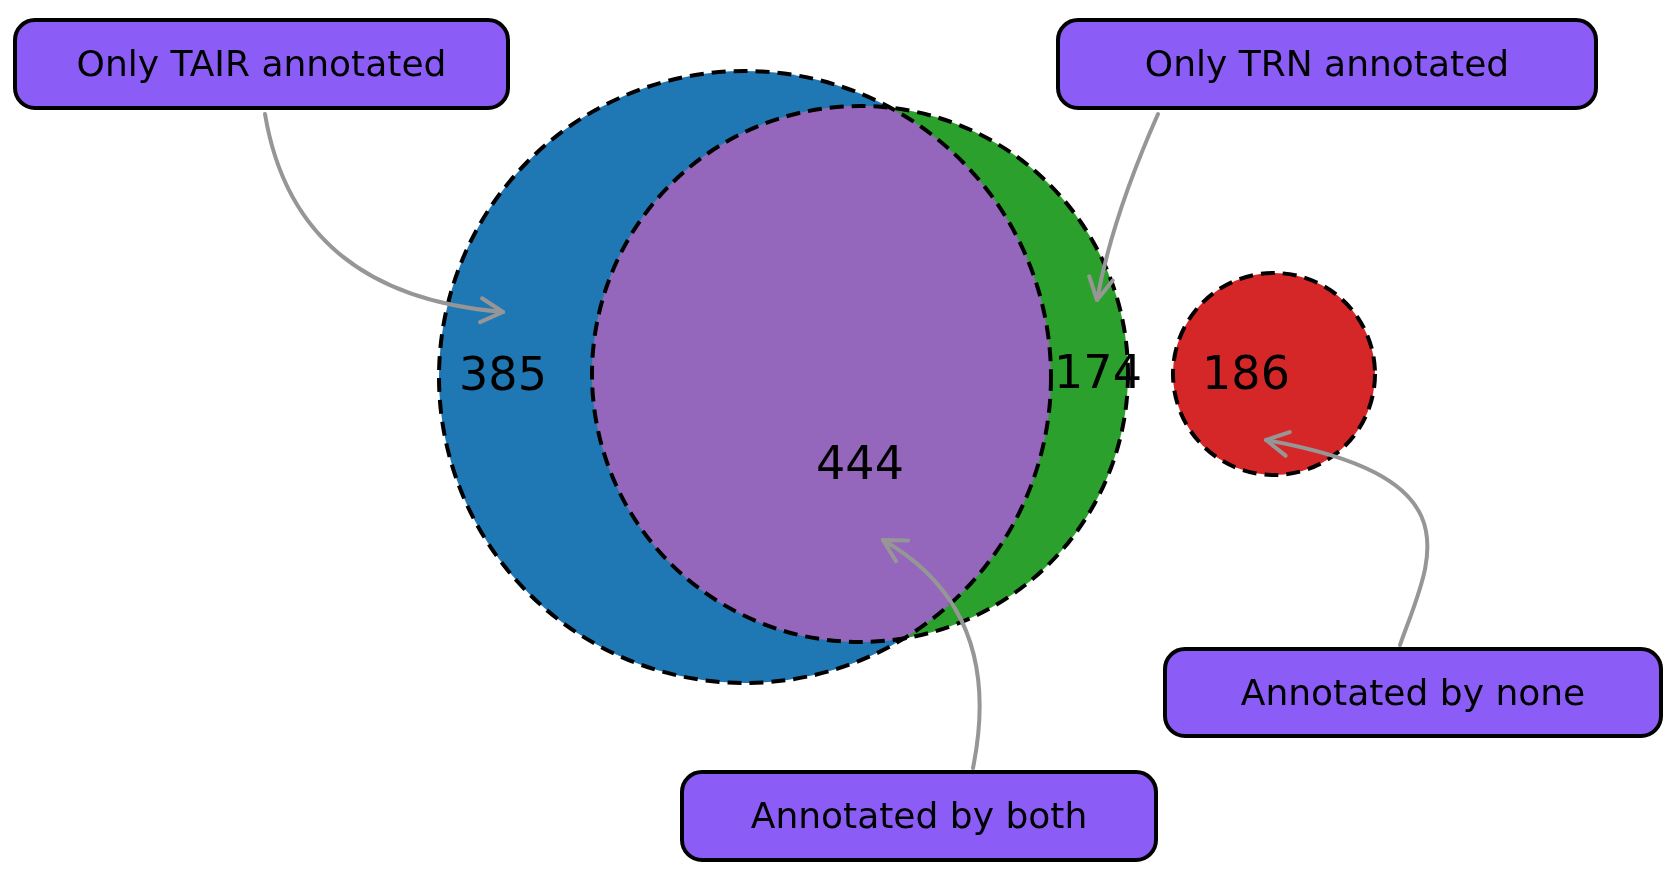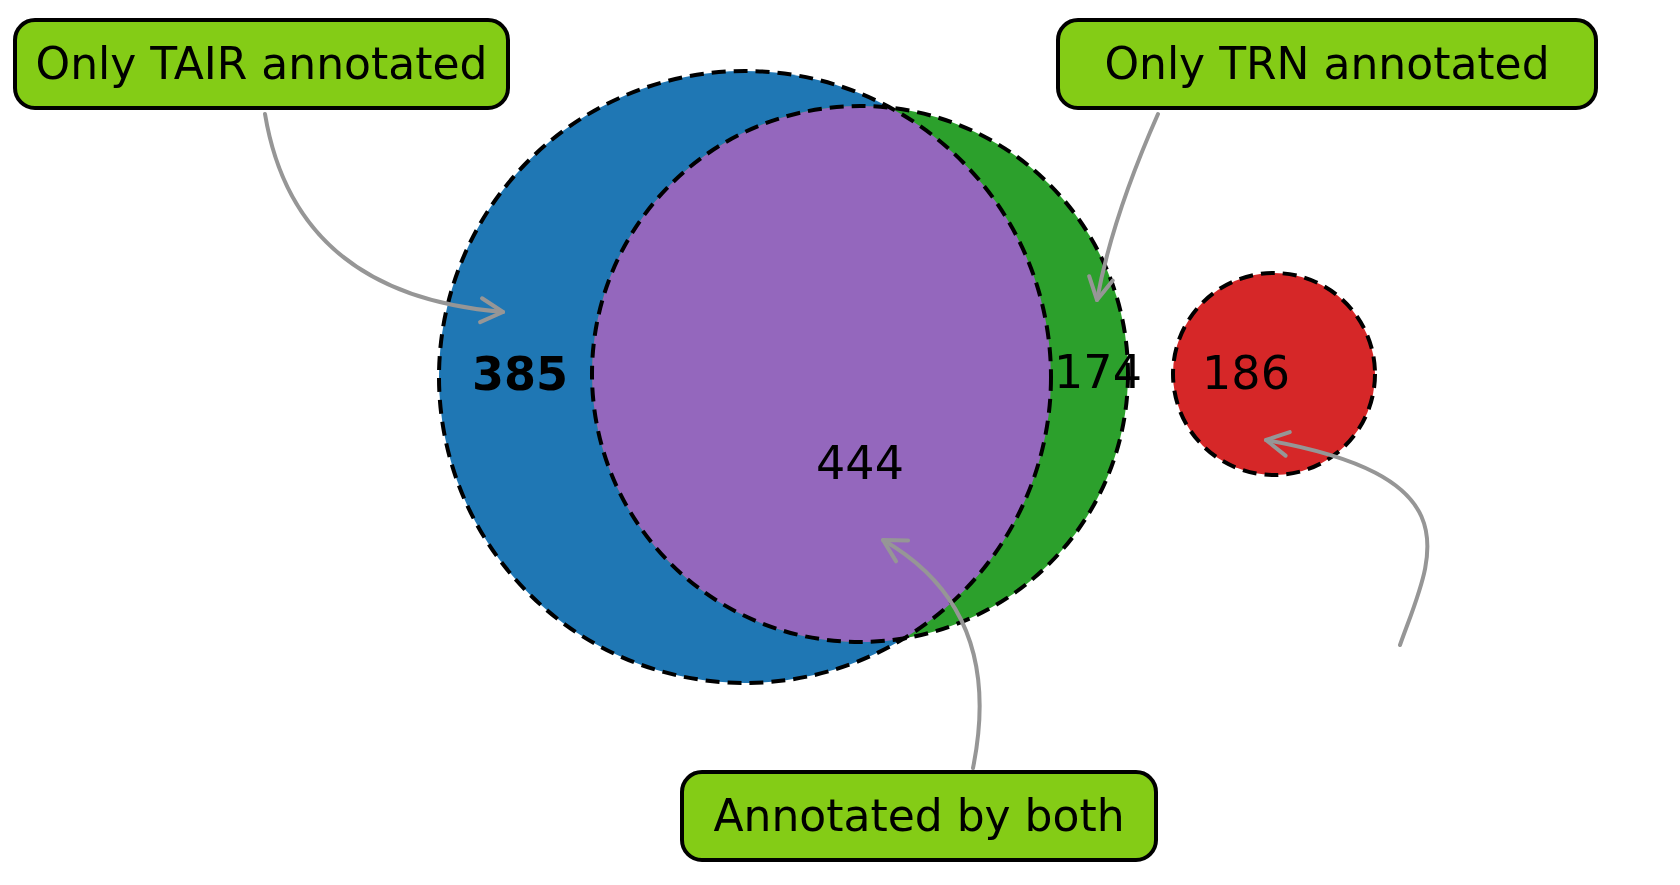--- a/index.html
+++ b/index.html
@@ -18,44 +18,44 @@
   .stage svg.venn {
     position: absolute;
     left: 0;
     top: 0;
   }
   .callout {
     position: absolute;
     box-sizing: border-box;
     border: 4px solid #000000;
     border-radius: 22px;
-    background: #84cc16;
+    background: #8b5cf6;
     display: flex;
     align-items: center;
     justify-content: center;
-    font-size: 44px;
+    font-size: 36px;
     line-height: 1;
     color: #000000;
     white-space: nowrap;
     z-index: 3;
   }
   .count {
     position: absolute;
     transform: translate(-50%, -50%);
     font-size: 46px;
     line-height: 1;
     color: #000000;
     z-index: 4;
     white-space: nowrap;
   }
   .callout-tair { left: 13px;   top: 18px;  width: 497px; height: 92px; }
   .callout-trn  { left: 1056px; top: 18px;  width: 542px; height: 92px; }
   .callout-both { left: 680px;  top: 770px; width: 478px; height: 92px; }
   .callout-none { left: 1163px; top: 647px; width: 500px; height: 91px; }
-  .count-tair-only { left: 520px;  top: 374px; font-weight: bold; }
+  .count-tair-only { left: 503px;  top: 374px; }
   .count-both      { left: 860px;  top: 463px; }
   .count-trn-only  { left: 1098px; top: 372px; }
   .count-none      { left: 1246px; top: 373px; }
 </style>
 </head>
 <body>
 
 <div class="stage">
 
   <svg class="venn" width="1680" height="885" viewBox="0 0 1680 885">
@@ -85,19 +85,22 @@
 
   <div class="callout callout-tair">
     <span>Only TAIR annotated</span>
   </div>
   <div class="callout callout-both">
     <span>Annotated by both</span>
   </div>
   <div class="callout callout-trn">
     <span>Only TRN annotated</span>
   </div>
+  <div class="callout callout-none">
+    <span>Annotated by none</span>
+  </div>
 
   <div class="count count-tair-only">385</div>
   <div class="count count-both">444</div>
   <div class="count count-trn-only">174</div>
   <div class="count count-none">186</div>
 
 </div>
 
 </body></html>

